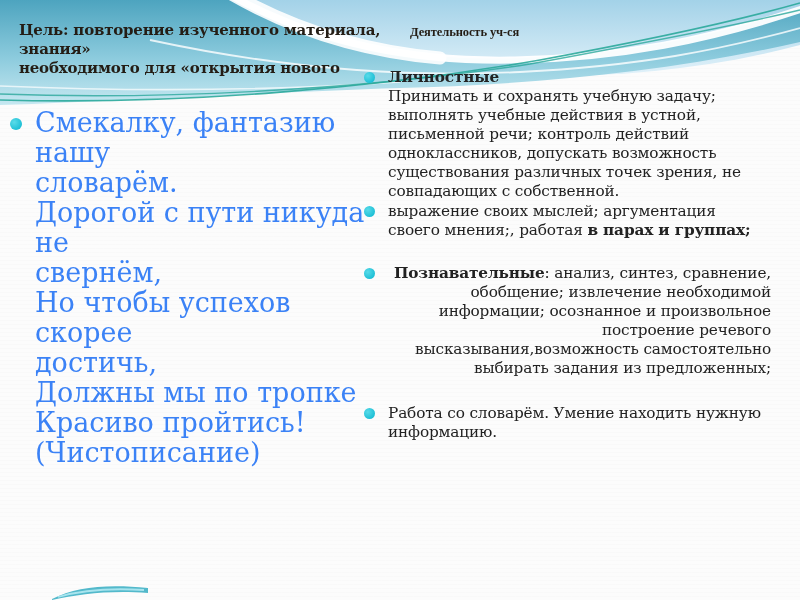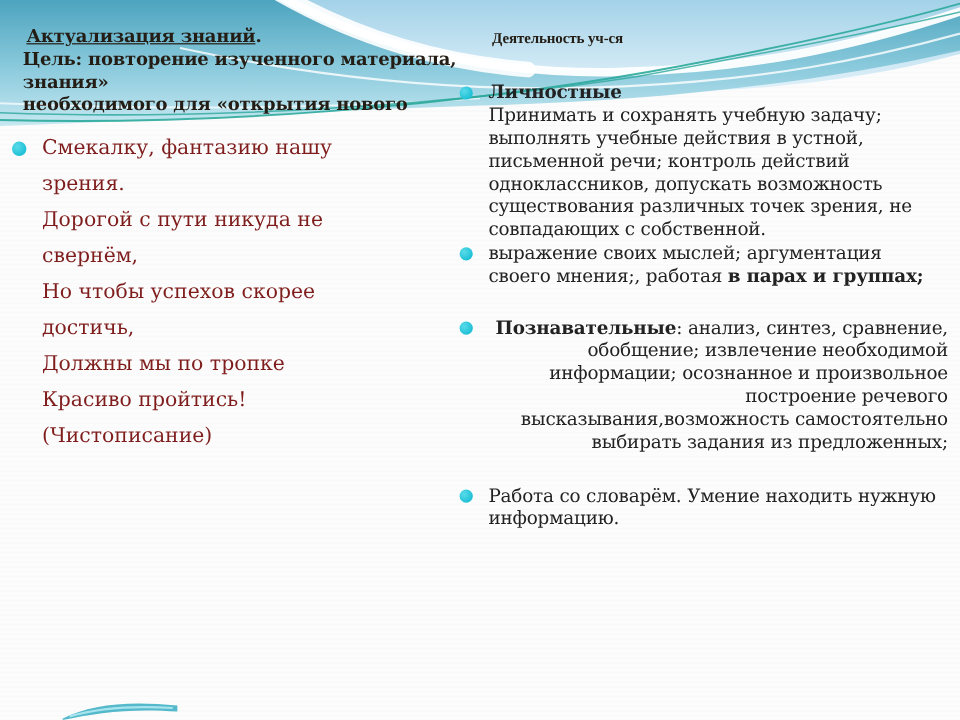--- a/index.html
+++ b/index.html
@@ -31,25 +31,25 @@
     background:radial-gradient(circle at 35% 35%, #59dbe9, #1fc0d6 70%);
     flex:0 0 12px;
   }
 
   .poem-block{
     position:absolute;left:10px;top:108px;width:358px;z-index:1;
     display:flex;align-items:flex-start;
   }
   .poem-block .bullet{margin-top:10px;}
   .poem{
-    margin-left:13px;font-size:17px;line-height:30px;color:#7f1d1d;
+    margin-left:13px;font-size:27px;line-height:30px;color:#3b82f6;
   }
 
   .right-col{
-    position:absolute;left:383px;top:68px;width:407px;z-index:1;
+    position:absolute;left:364px;top:68px;width:407px;z-index:1;
     font-size:15.3px;line-height:19px;color:#222;
   }
   .itm{display:flex;align-items:flex-start;margin-bottom:1px;}
   .itm .bullet{width:11px;height:11px;flex-basis:11px;margin-top:4px;}
   .itm .txt{margin-left:13px;letter-spacing:-0.15px;}
   .b{font-weight:bold;}
   .gap1{margin-top:24px;text-align:right;}
   .gap2{margin-top:26px;}
 </style>
 </head>
@@ -81,35 +81,32 @@
   <path d="M0,100 C180,105 380,88 540,60 C660,38 740,20 800,3" fill="none" stroke="#2ba89b" stroke-width="1.6" opacity="0.9"></path>
   <path d="M0,94 C160,100 360,90 530,64 C650,42 750,22 800,10" fill="none" stroke="#2ba89b" stroke-width="1.3" opacity="0.8"></path>
 </svg>
 
 <svg class="ftr-svg" width="96" height="16" viewBox="0 0 96 16">
   <path d="M0,15 C24,3 54,0 96,4 L96,9 C58,6 28,10 0,16 Z" fill="#53b9cb"></path>
   <path d="M6,13 C30,6 60,4 92,6" stroke="#a8e4ee" stroke-width="1.8" fill="none"></path>
 </svg>
 
 <div class="hdr-left">
-  <div class="l1">
-    <span class="u">Актуализация знаний</span><span>.</span>
-  </div>
   <div>Цель: повторение изученного материала,</div>
   <div>знания»</div>
   <div>необходимого для «открытия  нового</div>
 </div>
 
 <div class="hdr-right">Деятельность уч-ся</div>
 
 <div class="poem-block">
   <span class="bullet"></span>
   <div class="poem">
     <div>Смекалку, фантазию нашу</div>
-    <div>зрения.</div>
+    <div>словарём.</div>
     <div>Дорогой с пути никуда не</div>
     <div>свернём,</div>
     <div>Но чтобы успехов скорее</div>
     <div>достичь,</div>
     <div>Должны мы по тропке</div>
     <div>Красиво пройтись!</div>
     <div>(Чистописание)</div>
   </div>
 </div>
 

